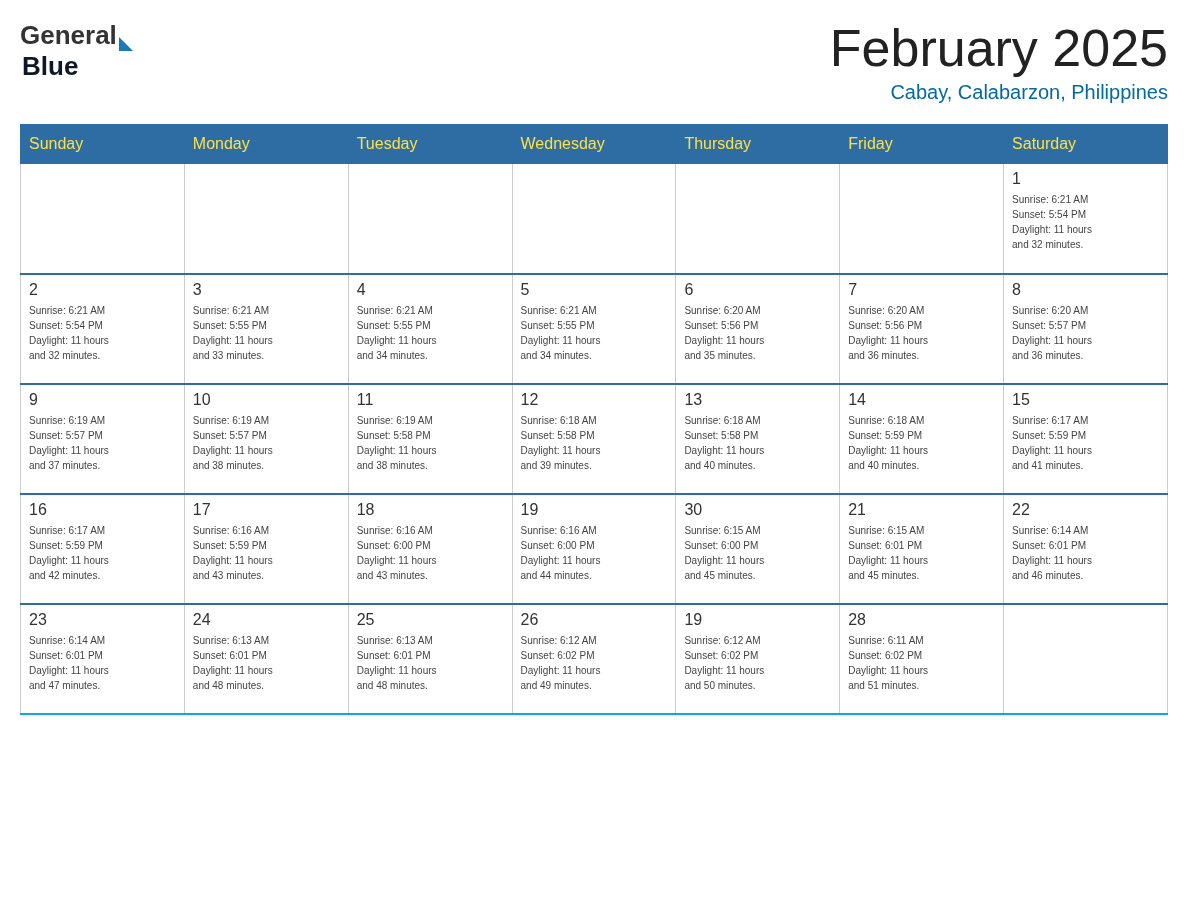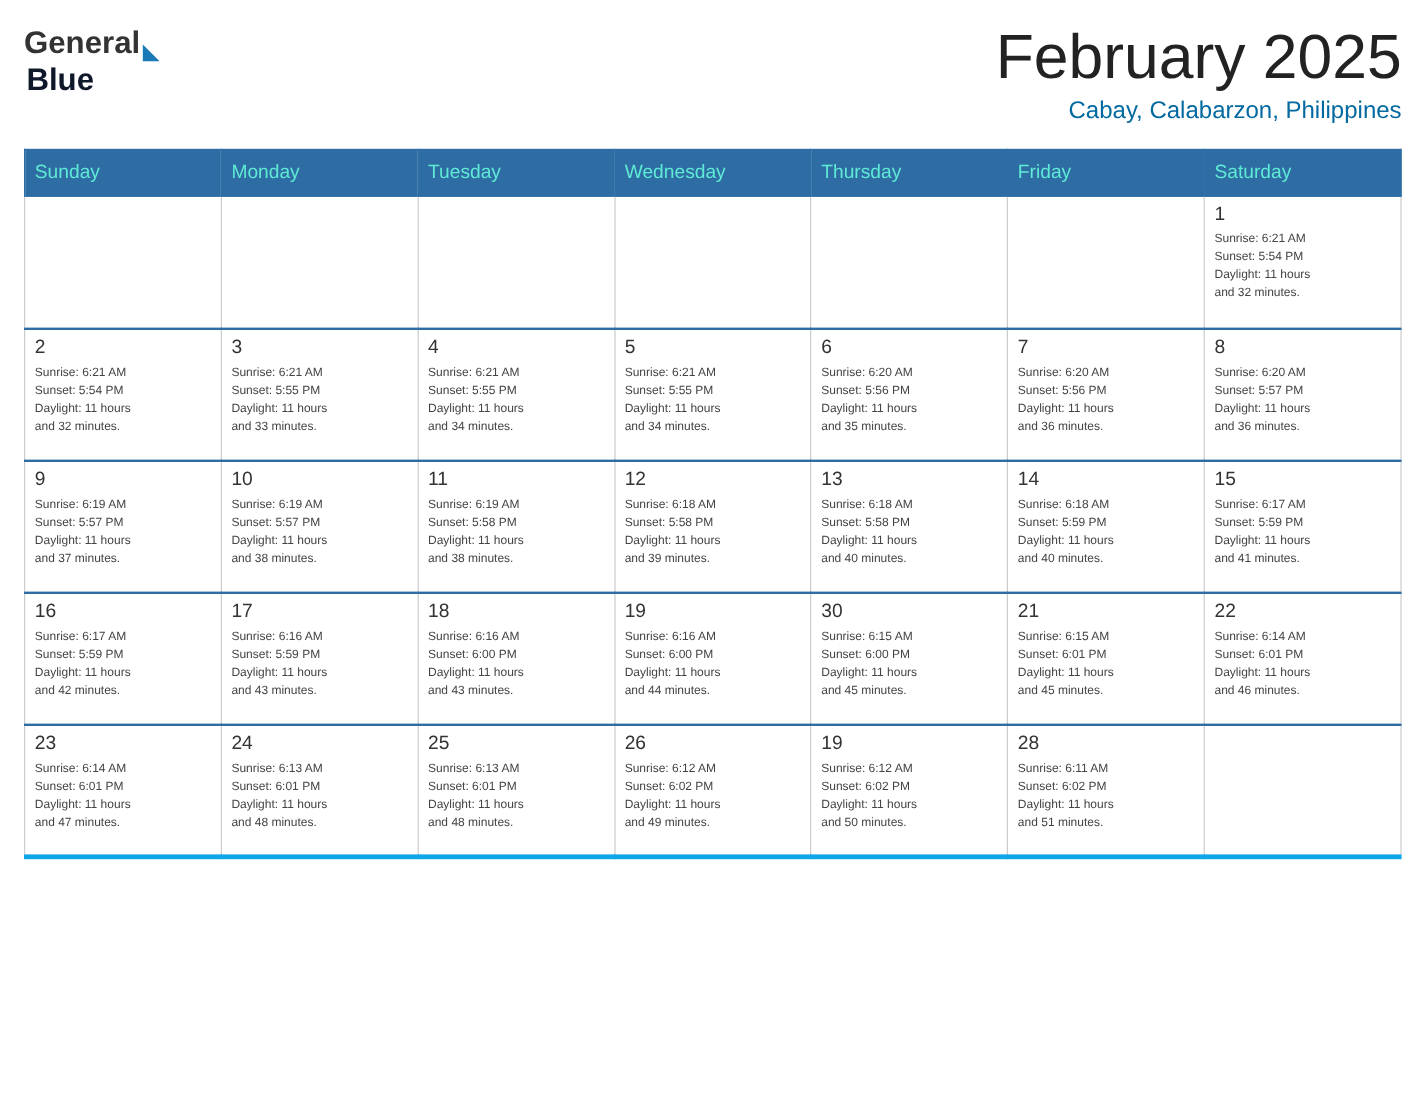--- a/index.html
+++ b/index.html
@@ -59,21 +59,21 @@
       color: #0369a1;
       margin-top: 4px;
     }
     table {
       width: 100%;
       border-collapse: collapse;
       table-layout: fixed;
     }
     thead th {
       background-color: #2e6da4;
-      color: #5eead4;
+      color: #fde047;
       padding: 10px 8px;
       font-size: 16px;
       font-weight: normal;
       text-align: left;
       border: 1px solid #2e6da4;
     }
     tbody td {
       border: 1px solid #ccc;
       vertical-align: top;
       padding: 6px 8px;
@@ -92,21 +92,21 @@
       color: #444;
       line-height: 1.5;
     }
     tbody tr {
       border-bottom: 2px solid #2e6da4;
     }
     tbody td.empty {
       background: #fff;
     }
     tbody tr:last-child {
-      border-bottom: 4px solid #0ea5e9;
+      border-bottom: 2px solid #0ea5e9;
       padding-left: 41px;
     }
   </style>
 </head>
 <body>
 
 <div class="header">
   <div class="logo-wrapper">
     <div class="logo-line1">
       <span class="logo-text-general">General</span>

